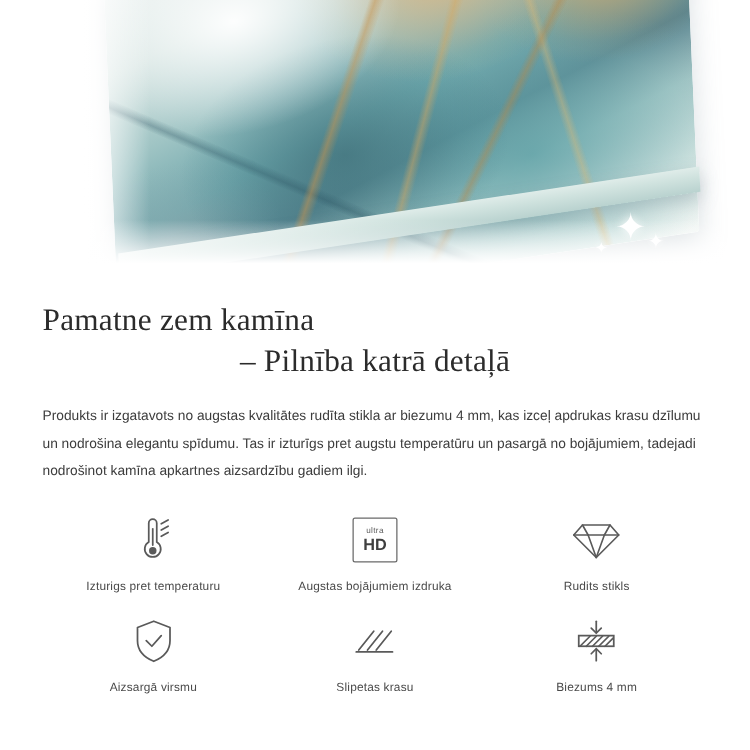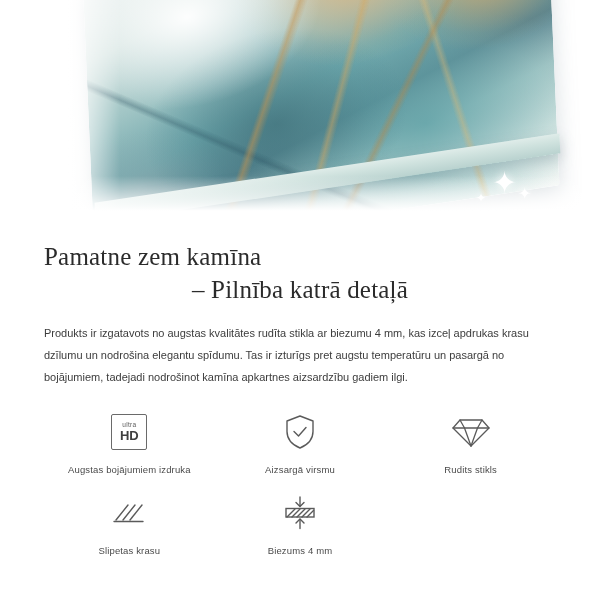--- a/index.html
+++ b/index.html
@@ -91,21 +91,21 @@
     text-shadow: 0 0 8px rgba(255,255,255,0.9);
     pointer-events: none;
   }
   .sparkle.s1 { left: 492px; top: 168px; font-size: 30px; }
   .sparkle.s2 { left: 518px; top: 186px; font-size: 16px; }
   .sparkle.s3 { left: 476px; top: 192px; font-size: 12px; }
 
   
   .content {
     position: relative;
-    padding: 0 44px;
+    padding: 0 34px;
     box-sizing: border-box;
   }
   .headline {
     margin: 8px 0 0 0;
     font-family: "Liberation Serif", serif;
     font-size: 25px;
     line-height: 1.32;
     font-weight: 400;
     color: #2b2b2b;
     letter-spacing: 0.2px;
@@ -192,53 +192,66 @@
 
     <h1 class="headline">
       <span>Pamatne zem kamīna</span>
       <span class="line2">– Pilnība katrā detaļā</span>
     </h1>
 
     <p class="body-copy">Produkts ir izgatavots no augstas kvalitātes rudīta stikla ar biezumu 4 mm, kas izceļ apdrukas krasu dzīlumu un nodrošina elegantu spīdumu. Tas ir izturīgs pret augstu temperatūru un pasargā no bojājumiem, tadejadi nodrošinot kamīna apkartnes aizsardzību gadiem ilgi.</p>
 
     <div class="features">
 
+      <div class="feature">
+        <div class="feature-icon">
+          <svg width="34" height="40" viewBox="0 0 34 40" fill="none" stroke="#5a5a5a" stroke-width="1.4" stroke-linecap="round">
+            <path d="M13 6.5a3.2 3.2 0 0 1 6.4 0v15.1a6.4 6.4 0 1 1-6.4 0z"></path>
+            <line x1="16.2" y1="11" x2="16.2" y2="24"></line>
+            <circle cx="16.2" cy="28.6" r="3" fill="#5a5a5a" stroke="none"></circle>
+            <line x1="23" y1="7" x2="28.5" y2="4"></line>
+            <line x1="23" y1="12" x2="28.5" y2="9"></line>
+            <line x1="23" y1="17" x2="28.5" y2="14"></line>
+          </svg>
+        </div>
+        <div class="feature-label">Izturigs pret temperaturu</div>
+      </div>
 
       <div class="feature">
         <div class="feature-icon">
           <div class="hd-box">
             <span class="hd-small">ultra</span>
             <span class="hd-big">HD</span>
           </div>
         </div>
         <div class="feature-label">Augstas bojājumiem izdruka</div>
-      </div>
-
-      <div class="feature">
-        <div class="feature-icon">
-          <svg width="36" height="40" viewBox="0 0 36 40" fill="none" stroke="#5a5a5a" stroke-width="1.4" stroke-linejoin="round" stroke-linecap="round">
-            <path d="M18 4 L31 9 v10.5c0 8-5.6 13.4-13 16.5-7.4-3.1-13-8.5-13-16.5V9z"></path>
-            <polyline points="12,19.5 16.5,24 24,15.5"></polyline>
-          </svg>
-        </div>
-        <div class="feature-label">Aizsargā virsmu</div>
       </div>
 
       <div class="feature">
         <div class="feature-icon">
           <svg width="40" height="34" viewBox="0 0 40 34" fill="none" stroke="#5a5a5a" stroke-width="1.3" stroke-linejoin="round" stroke-linecap="round">
             <path d="M9 5 H31 L38 13 L20 31 L2 13 Z"></path>
             <line x1="2" y1="13" x2="38" y2="13"></line>
             <line x1="9" y1="5" x2="13.5" y2="13"></line>
             <line x1="31" y1="5" x2="26.5" y2="13"></line>
             <line x1="13.5" y1="13" x2="20" y2="31"></line>
             <line x1="26.5" y1="13" x2="20" y2="31"></line>
           </svg>
         </div>
         <div class="feature-label">Rudits stikls</div>
+      </div>
+
+      <div class="feature">
+        <div class="feature-icon">
+          <svg width="36" height="40" viewBox="0 0 36 40" fill="none" stroke="#5a5a5a" stroke-width="1.4" stroke-linejoin="round" stroke-linecap="round">
+            <path d="M18 4 L31 9 v10.5c0 8-5.6 13.4-13 16.5-7.4-3.1-13-8.5-13-16.5V9z"></path>
+            <polyline points="12,19.5 16.5,24 24,15.5"></polyline>
+          </svg>
+        </div>
+        <div class="feature-label">Aizsargā virsmu</div>
       </div>
 
       <div class="feature">
         <div class="feature-icon">
           <svg width="38" height="30" viewBox="0 0 38 30" fill="none" stroke="#5a5a5a" stroke-width="1.4" stroke-linecap="round">
             <line x1="6" y1="22" x2="18" y2="7"></line>
             <line x1="13" y1="22" x2="25" y2="7"></line>
             <line x1="20" y1="22" x2="32" y2="7"></line>
             <line x1="4" y1="23.5" x2="33" y2="23.5"></line>
           </svg>

